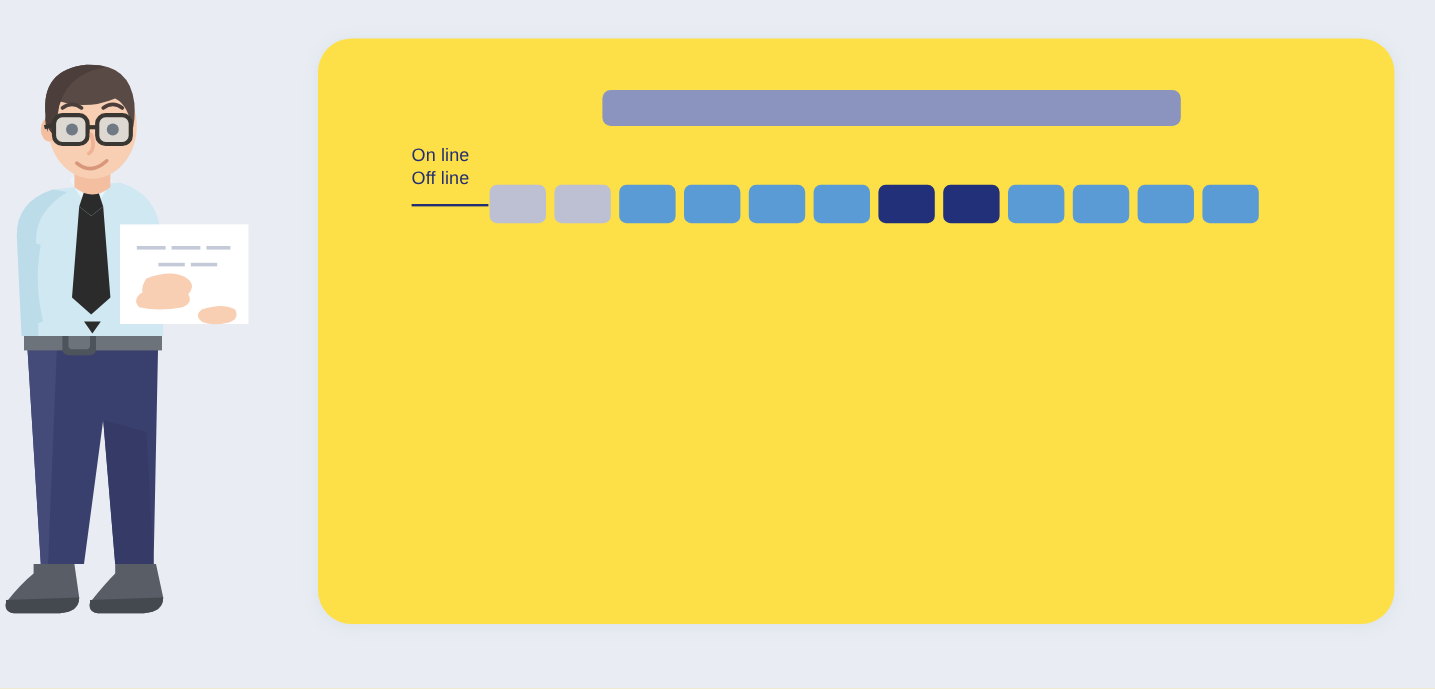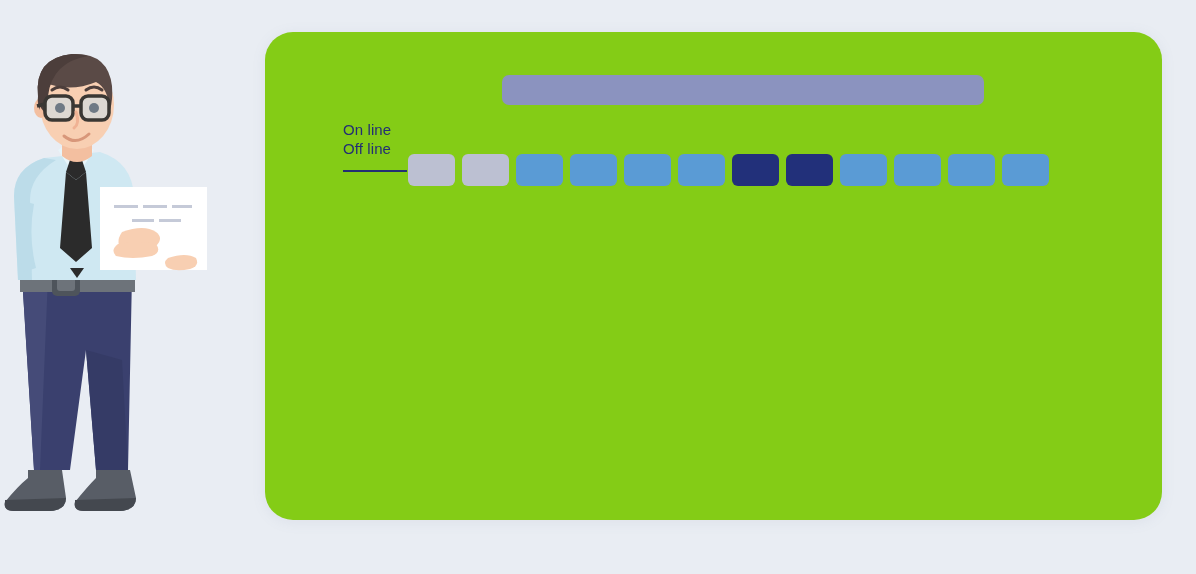--- a/index.html
+++ b/index.html
@@ -24,21 +24,21 @@
     height: 574px;
   }
 
   
   .panel {
     position: absolute;
     left: 265px;
     top: 32px;
     width: 897px;
     height: 488px;
-    background: #84cc16;
+    background: #fde047;
     border-radius: 28px;
     box-shadow: 0 2px 14px rgba(120, 130, 160, 0.10);
   }
 
   
   .title-bar {
     position: absolute;
     left: 237px;
     top: 43px;
     width: 482px;

